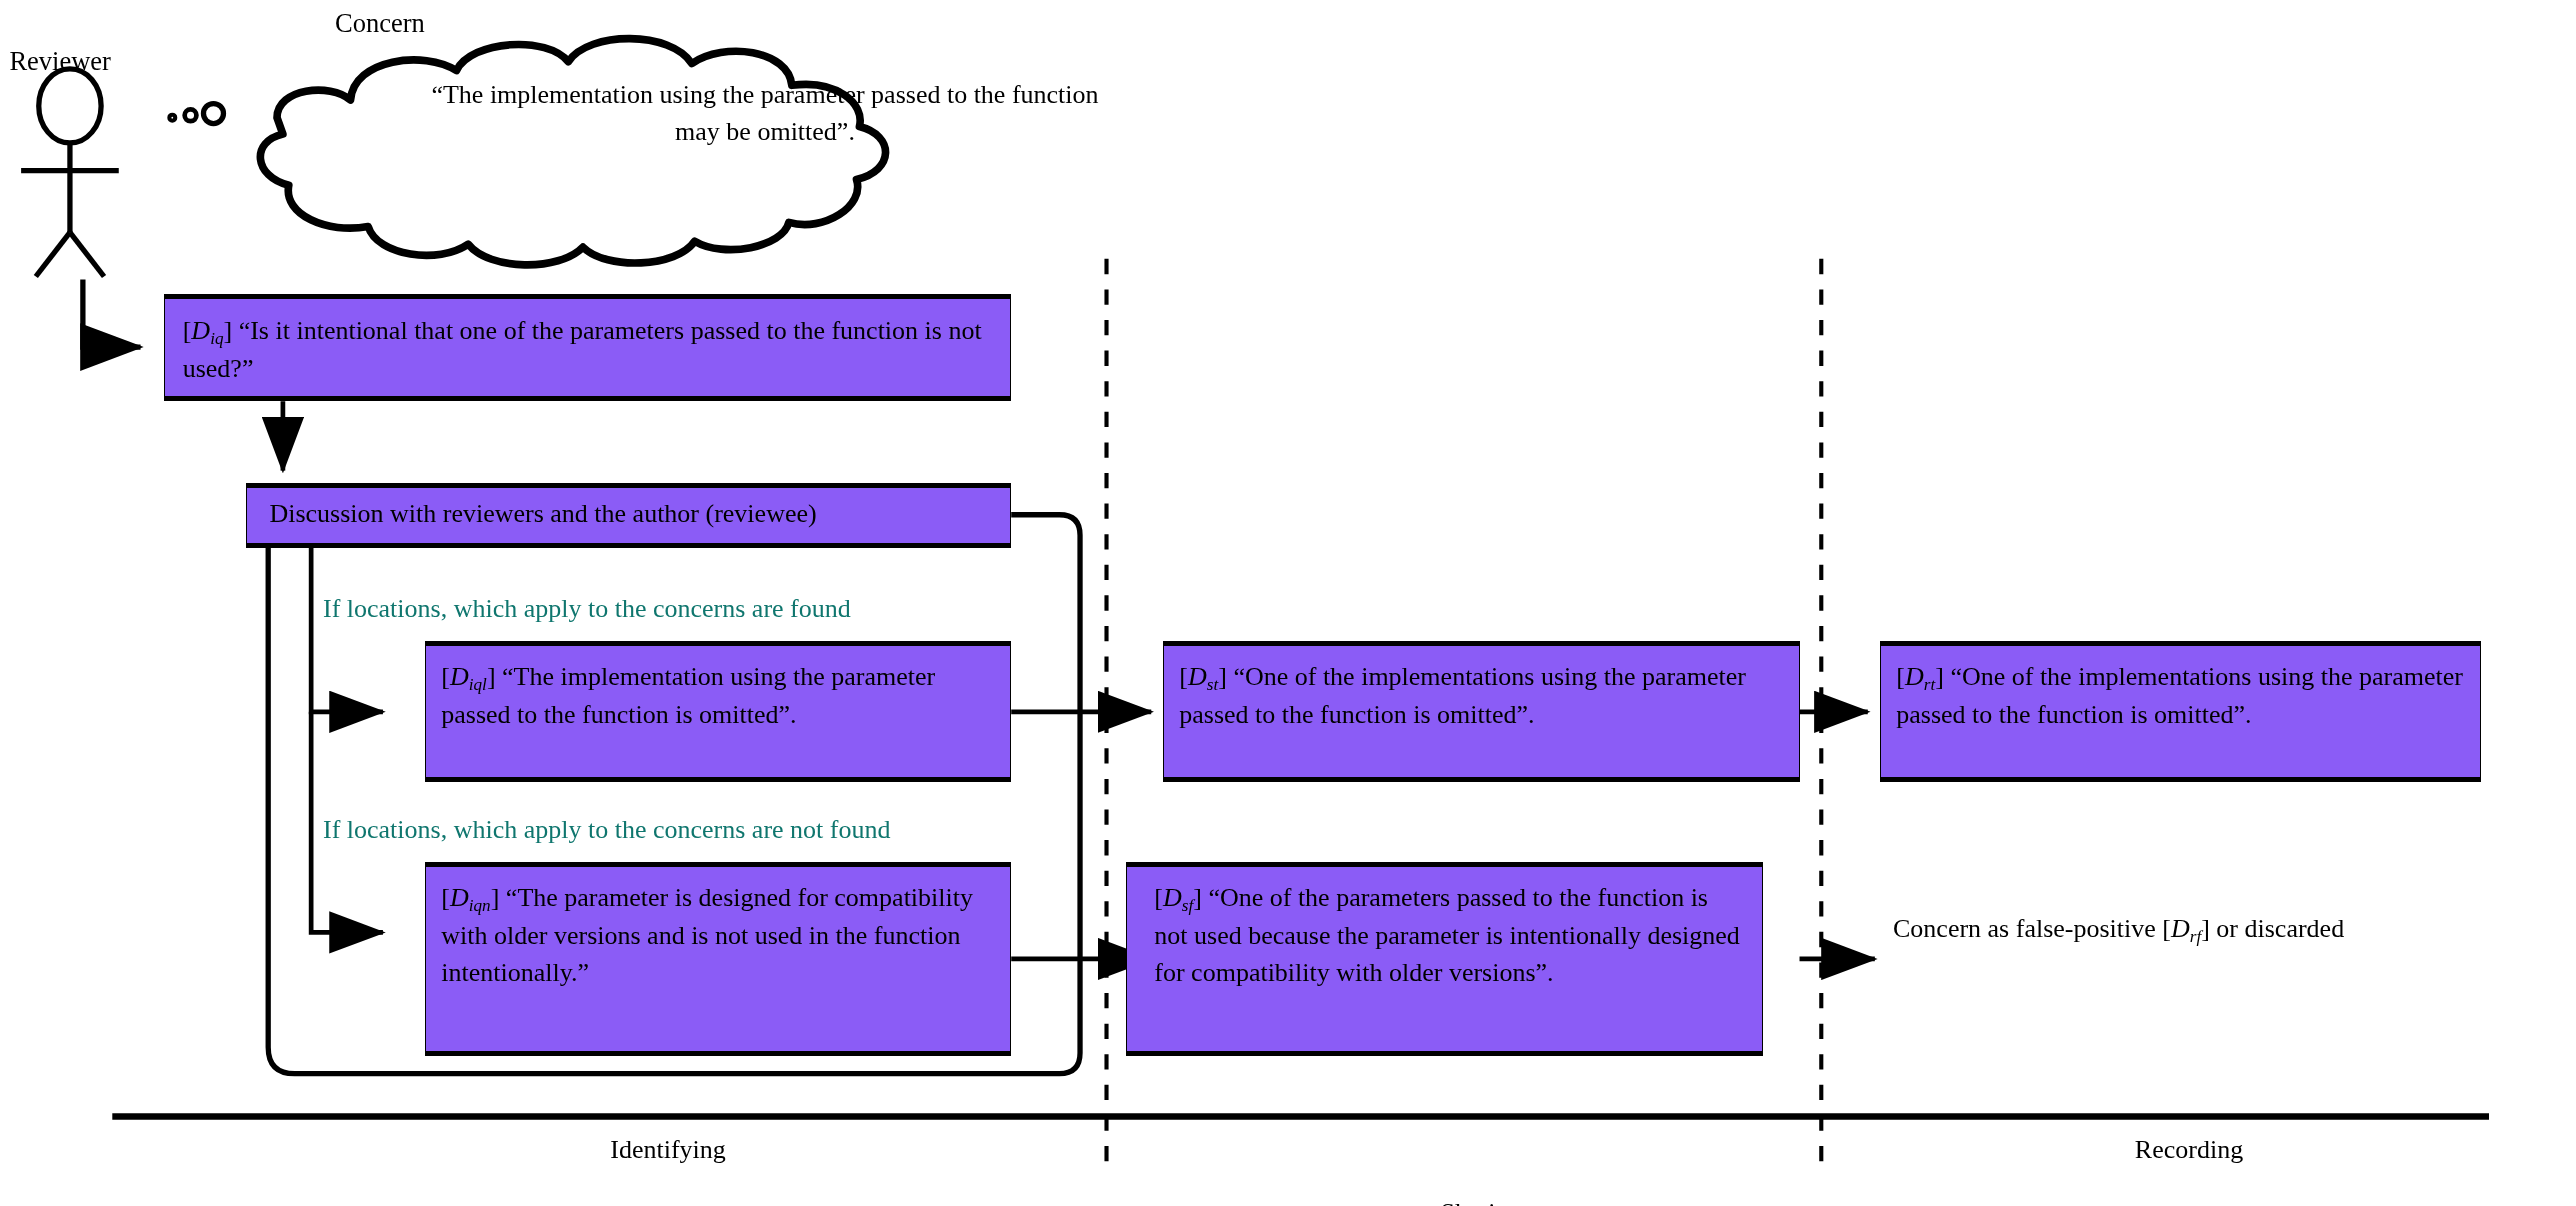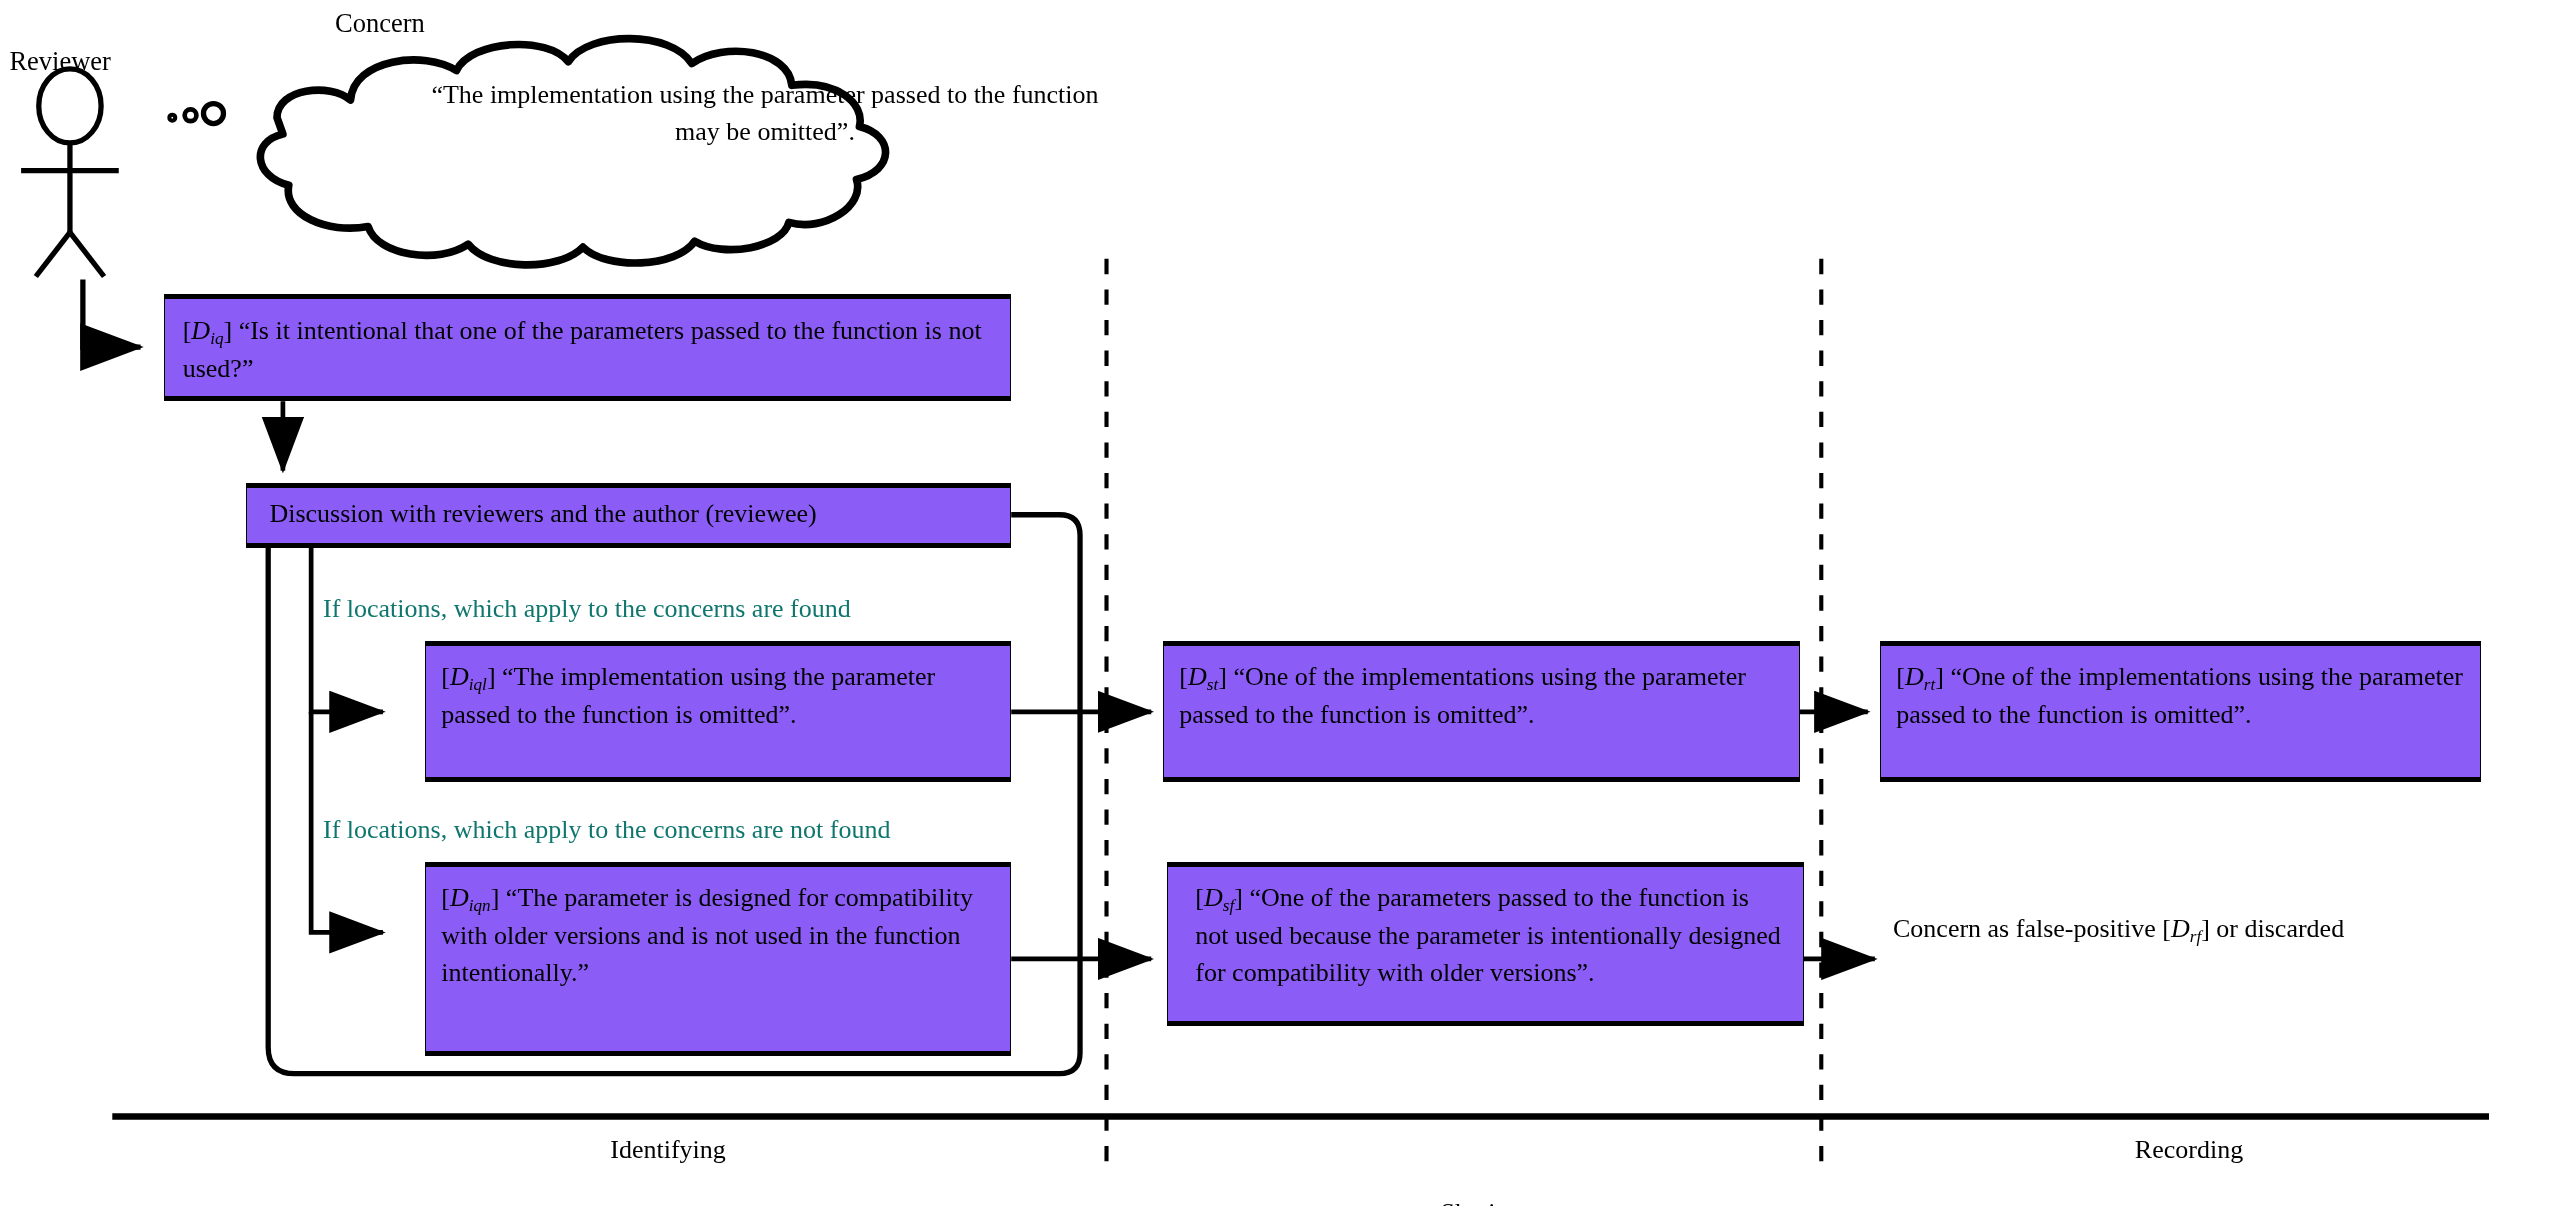--- a/index.html
+++ b/index.html
@@ -64,21 +64,21 @@
   .just .inner { text-align: justify; text-justify: inter-word; }
   .just .inner p { margin: 0; }
   .just .inner p:last-child { text-align: left; }
 
   
   #node-iq   { left: 164px;  top: 294px;  width: 847px; height: 107px; }
   #node-disc { left: 246px;  top: 483px;  width: 765px; height: 65px; }
   #node-iql  { left: 425px;  top: 641px; width: 586px;  height: 141px; }
   #node-iqn  { left: 425px;  top: 862px; width: 586px;  height: 194px; }
   #node-st   { left: 1163px; top: 641px; width: 637px; height: 141px; }
-  #node-sf   { left: 1167px; top: 862px; width: 637px; height: 164px; padding-left: 12px; }
+  #node-sf   { left: 1126px; top: 862px; width: 637px; height: 194px; padding-left: 12px; }
   #node-rt   { left: 1880px; top: 641px; width: 601px; height: 141px; }
 
   #node-disc .inner { padding: 8.2px 0 0 22.4px; }
   #node-iq .inner { padding: 14px 17.7px 0 17.7px; }
 
   .cond {
     position: absolute;
     font-size: 26px;
     white-space: nowrap;
     color: #0f766e;

